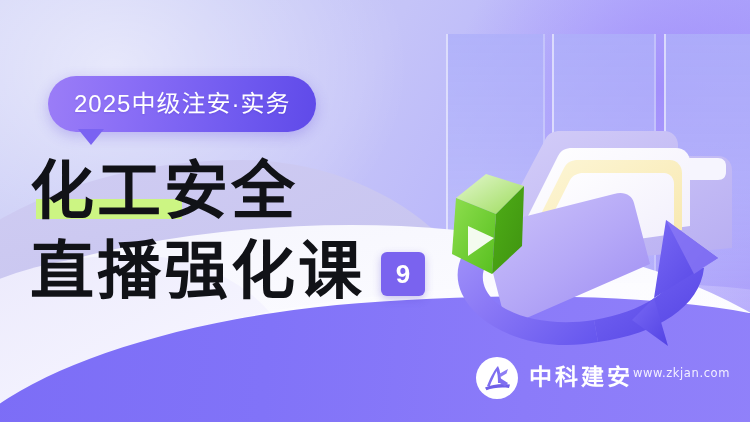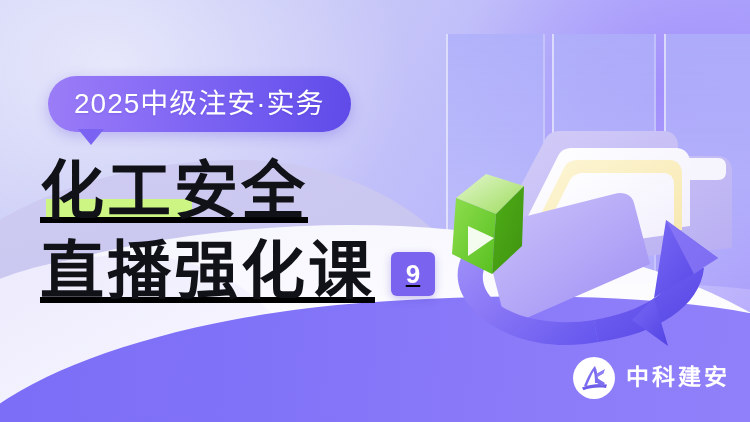--- a/index.html
+++ b/index.html
@@ -79,32 +79,32 @@
   
   .badge-wrap{position:absolute;left:48px;top:76px;}
   .badge{
     position:relative;
     display:inline-flex;align-items:center;justify-content:center;
     height:56px;padding:0 26px;border-radius:28px;
     background:linear-gradient(97deg,#9b7df7 0%,#8a6ef6 30%,#6f59ef 72%,#5f4ae9 100%);
     box-shadow:0 4px 14px rgba(90,64,220,.28);
   }
   .badge-text{
-    color:#ffffff;font-size:28px;letter-spacing:1px;font-weight:400;
+    color:#ffffff;font-size:24px;letter-spacing:1px;font-weight:400;
     white-space:nowrap;line-height:1;
     text-shadow:0 1px 2px rgba(60,40,160,.18);
   }
   .badge-tail{
     position:absolute;left:30px;bottom:-13px;width:0;height:0;
     border-left:13px solid transparent;border-right:13px solid transparent;
     border-top:16px solid #7a63f2;
   }
 
   
-  .headline{position:absolute;left:40px;top:158px;width:430px;text-decoration:underline;}
+  .headline{position:absolute;left:30px;top:158px;width:430px;}
   .line{position:relative;display:flex;align-items:flex-end;}
   .hl-text{
     position:relative;z-index:2;
     font-family:"DejaVu Serif","Liberation Serif",serif;
     font-weight:700;font-size:64px;line-height:1.02;
     color:#111217;letter-spacing:3px;white-space:nowrap;
   }
   .hl-mark{
     position:absolute;z-index:1;left:6px;bottom:4px;
     width:146px;height:20px;background:#ccf583;
@@ -261,16 +261,17 @@
       <svg viewBox="0 0 44 44" xmlns="http://www.w3.org/2000/svg" aria-hidden="true">
         <circle cx="22" cy="22" r="21" fill="#ffffff"></circle>
         <path d="M12 30 C16 20 20 13 23 10 C25 14 26 20 26 27 L23 27 C23 21 22.4 17 21.6 15 C19.5 19 16.8 25 14.8 30 Z" fill="#7e6ef0"></path>
         <path d="M24 18 L33 13 L31.5 17.5 L25.5 21 Z" fill="#8d7ef4"></path>
         <path d="M10 31.5 C17 28.5 27 27 35 28.5 L34 32 C26 30.8 17.5 32 11.5 34.2 Z" fill="#6f5fe8"></path>
         <path d="M25 22 L33 27 L30 30.5 L24.2 26.5 Z" fill="#7e6ef0"></path>
       </svg>
     </div>
     <div class="logo-txt">
       <span class="logo-name">中科建安</span>
+      <span class="logo-url">www.zkjan.com</span>
     </div>
   </div>
 
 </div>
 
 </body></html>

